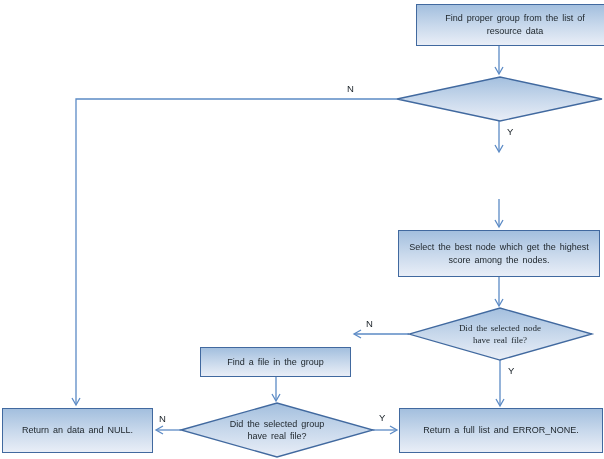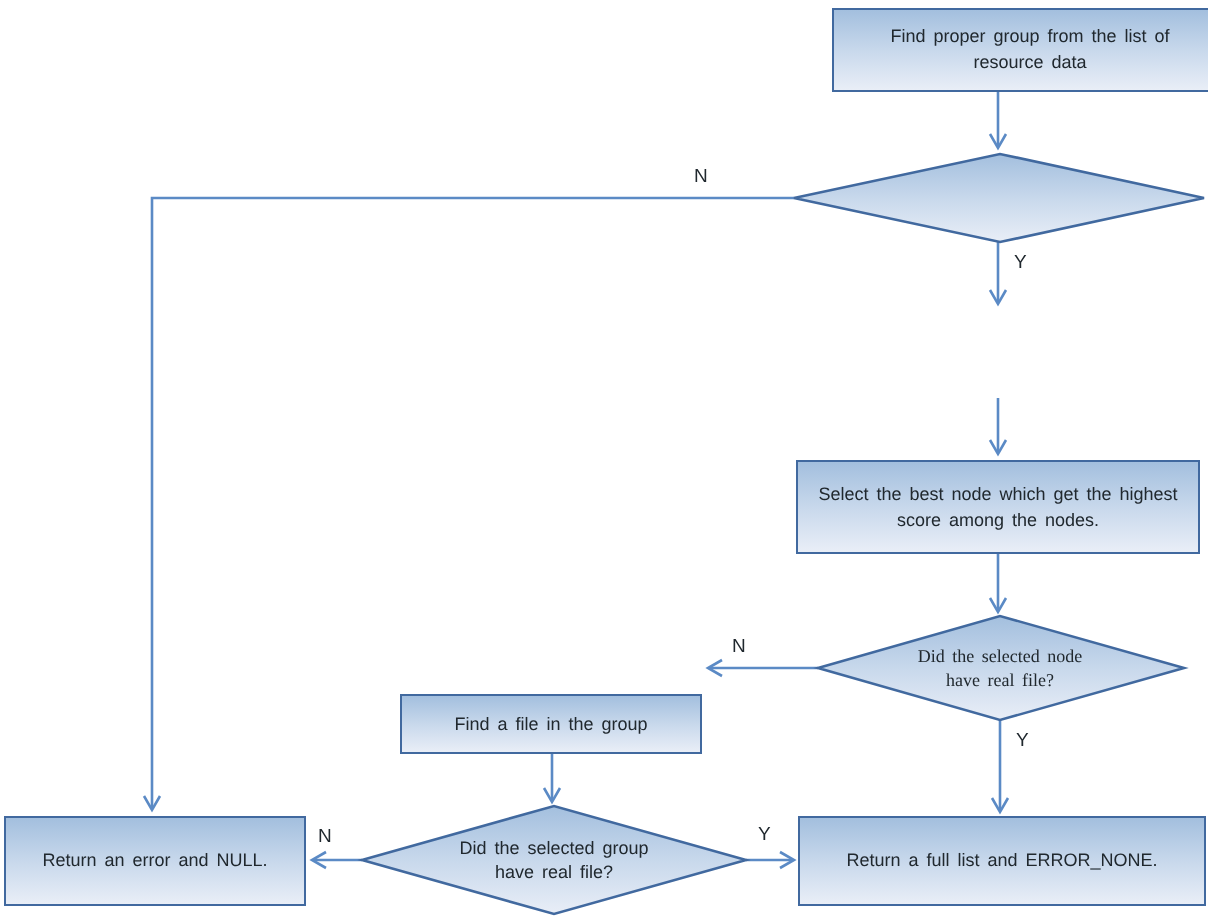--- a/index.html
+++ b/index.html
@@ -92,21 +92,21 @@
     </g>
   </svg>
 
   <div class="node-box" style="left:416px;top:4px;width:198px;height:42px;padding:2px 14px;">Find proper group from the list of resource data</div>
 
 
   <div class="node-box" style="left:398px;top:230px;width:202px;height:47px;">Select the best node which get the highest score among the nodes.</div>
 
   <div class="node-box" style="left:200px;top:323px;width:151px;height:30px;margin-top:24px;">Find a file in the group</div>
 
-  <div class="node-box" style="left:2px;top:408px;width:151px;height:45px;">Return an error and NULL.</div>
+  <div class="node-box" style="left:2px;top:408px;width:151px;height:45px;">Return an data and NULL.</div>
 
   <div class="node-box" style="left:399px;top:408px;width:204px;height:45px;">Return a full list and ERROR_NONE.</div>
 
 
   <div class="diamond-label" style="left:450px;top:312px;width:100px;height:44px;font-family:Liberation Serif, serif;">Did the selected node have real file?</div>
 
   <div class="diamond-label" style="left:227px;top:408px;width:100px;height:44px;">Did the selected group have real file?</div>
 
   <div class="edge-label" style="left:347px;top:83px;">N</div>
 

